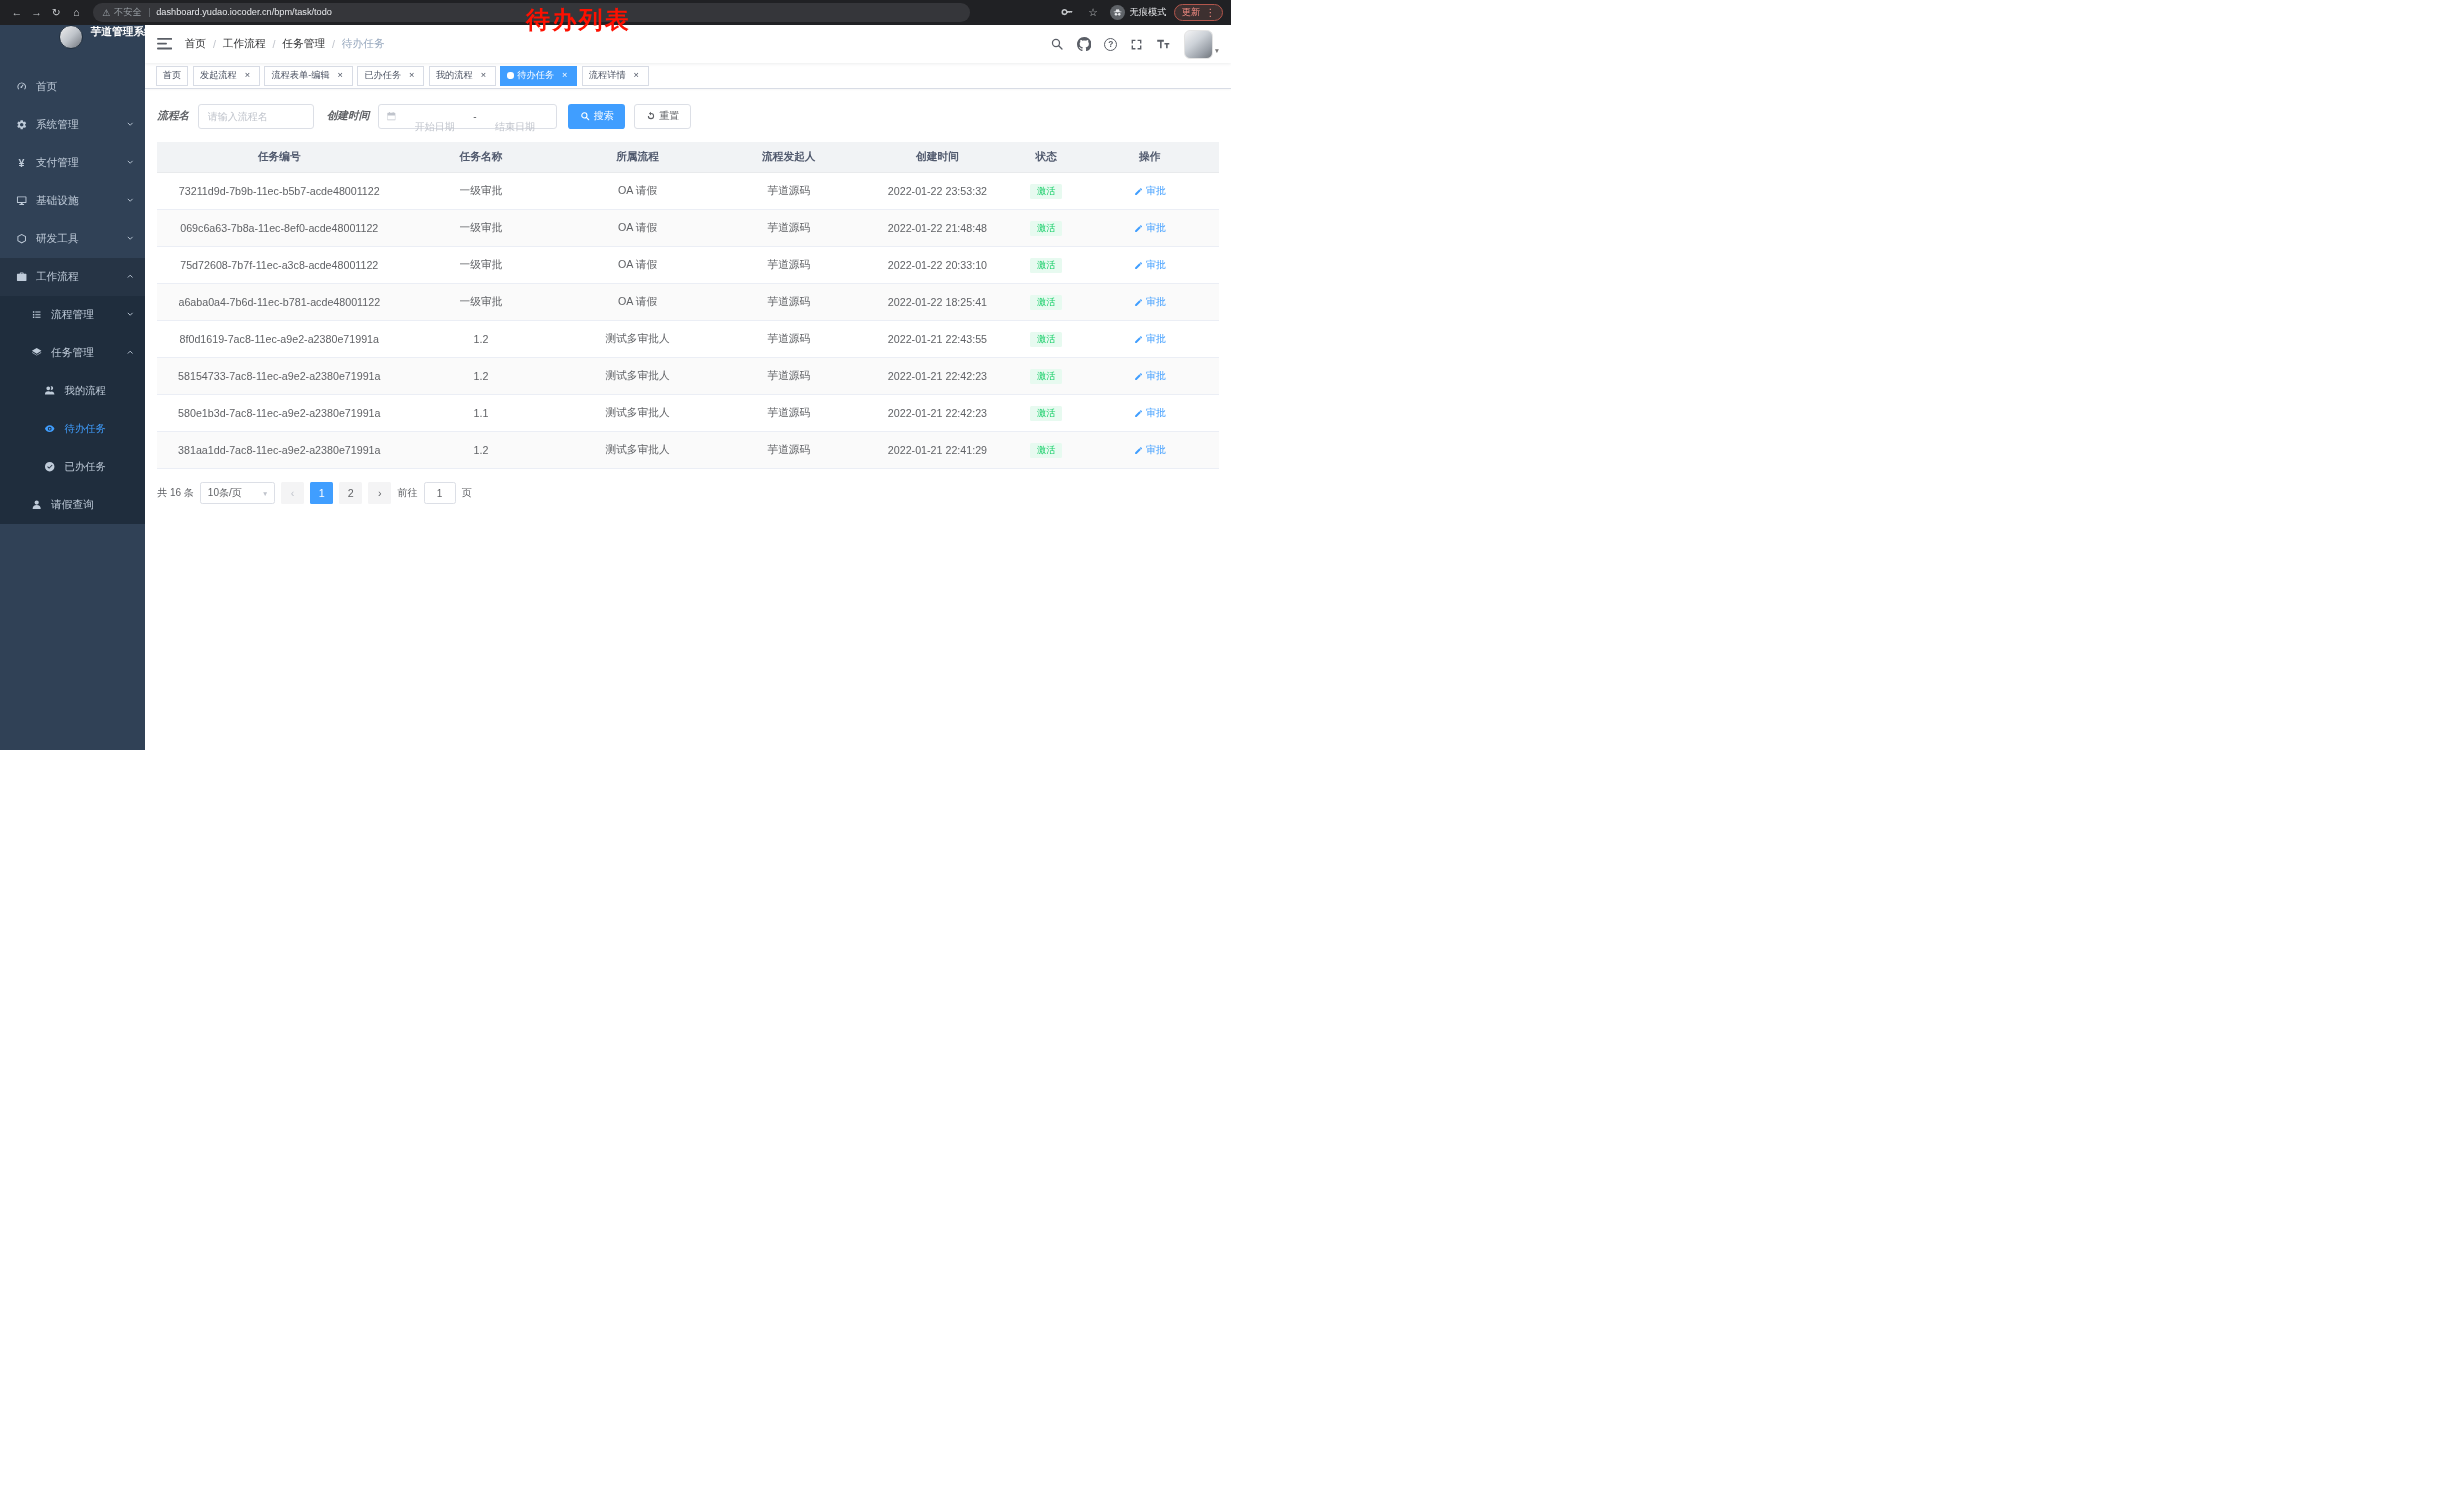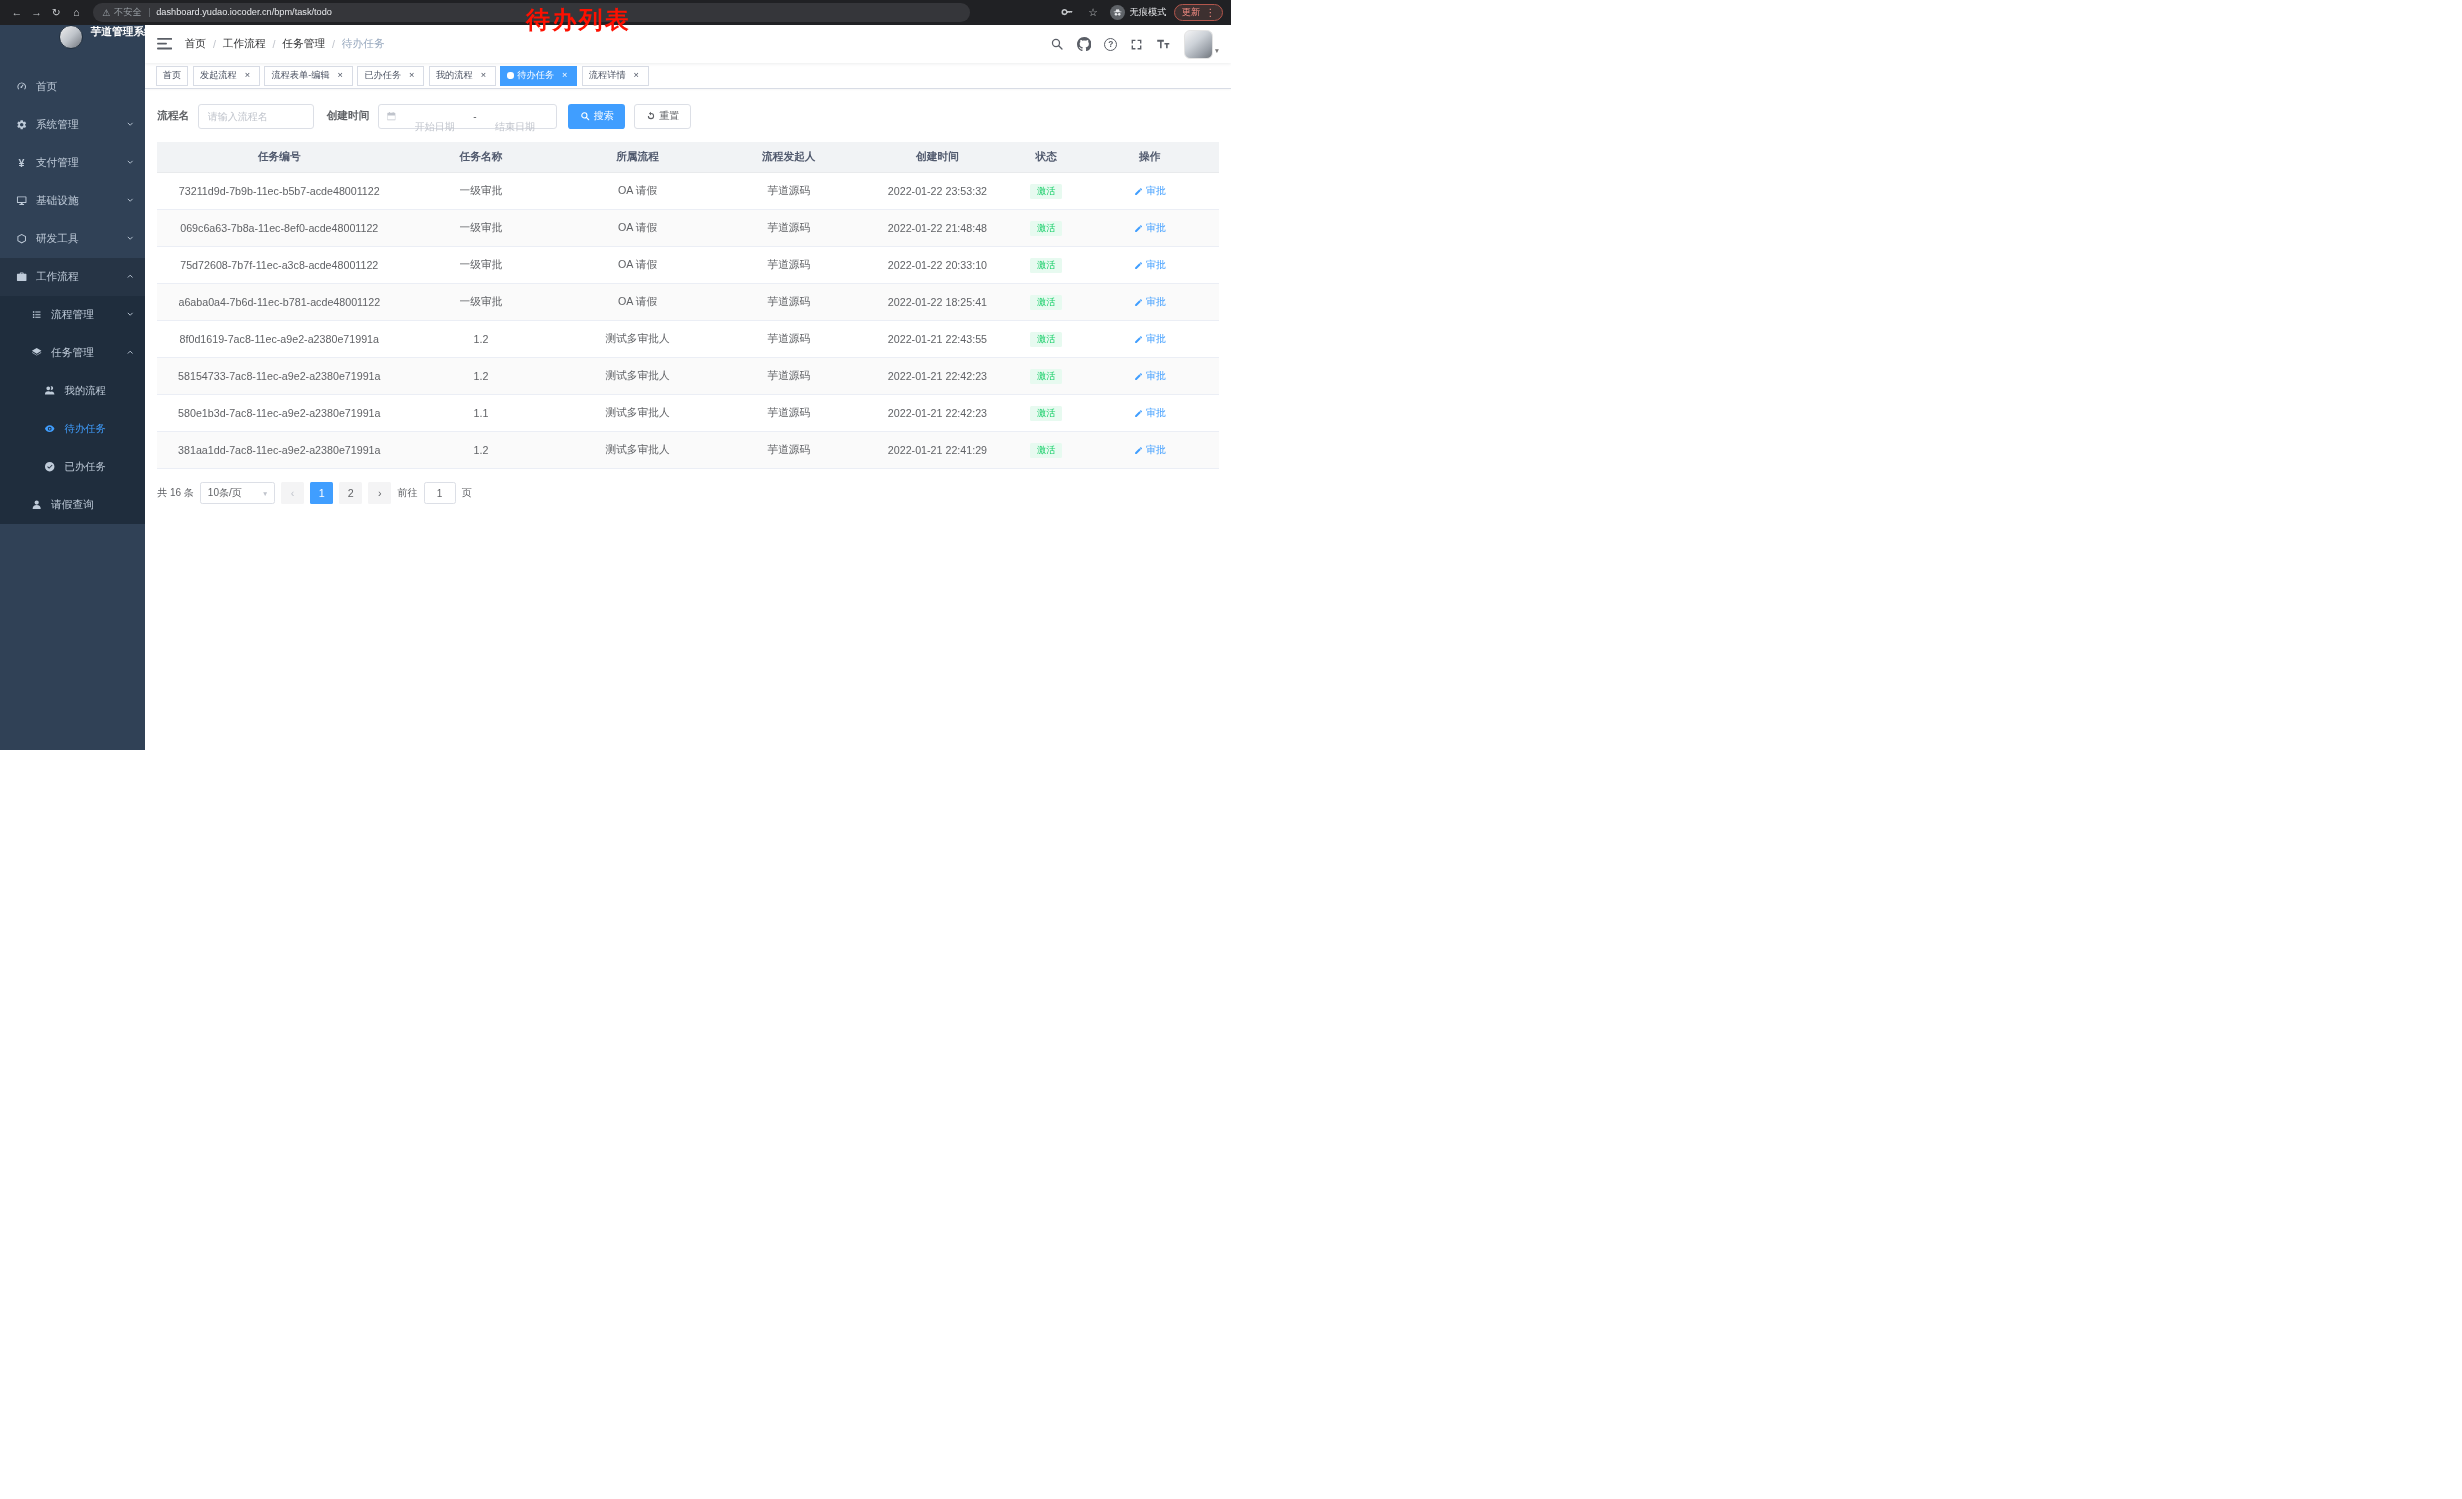--- a/index.html
+++ b/index.html
@@ -58,21 +58,21 @@
   
   .tags-bar{height:26px;display:flex;align-items:center;padding:0 10.7px;gap:4.6px;background:#fff;border-bottom:0.8px solid #d8dce5;box-shadow:0 0.8px 2.3px rgba(0,0,0,.05);position:relative;z-index:5;}
   .tag{height:20px;display:inline-flex;align-items:center;border:0.8px solid #d8dce5;background:#fff;color:#495060;font-size:9.2px;padding:0 6.1px;gap:3.8px;cursor:pointer;white-space:nowrap;}
   .tag .tag-close{margin-left:1.5px;width:10.7px;height:10.7px;line-height:10px;text-align:center;border-radius:50%;font-size:9.2px;}
   .tag.active{background:#409eff;border-color:#409eff;color:#fff;}
   .tag-dot{width:6.1px;height:6.1px;border-radius:50%;background:#fff;display:inline-block;}
 
   
   .content{flex:1;padding:15.3px 12.2px;background:#fff;overflow:hidden;}
   .filter-row{display:flex;align-items:center;gap:8.4px;font-size:10.7px;color:#606266;}
-  .filter-label{font-weight:600;color:#606266;}
+  .filter-label{font-weight:600;color:#606266;font-style:italic;}
   .lblgap{margin-left:4.6px;}
   .text-input{width:116px;height:24.4px;border:0.8px solid #dcdfe6;border-radius:3.1px;padding:0 9.2px;font-size:10px;color:#606266;outline:none;font-family:inherit;}
   .text-input::placeholder{color:#c0c4cc;}
   .date-range{width:179px;height:24.4px;border:0.8px solid #dcdfe6;border-radius:3.1px;display:flex;align-items:center;padding:0 6.9px;gap:4.6px;color:#c0c4cc;font-size:10px;cursor:pointer;}
   .date-range .cal{display:flex;color:#c0c4cc;}
   .date-range .ph{flex:1;text-align:center;margin-top:20px;}
   .date-range .rsep{color:#606266;}
   .btn{height:24.4px;border-radius:3.1px;display:inline-flex;align-items:center;gap:3.8px;font-size:10px;padding:0 10.7px;cursor:pointer;border:0.8px solid transparent;font-family:inherit;}
   .btn-ic{display:flex;}
   .btn-primary{background:#409eff;color:#fff;margin-left:3.1px;}

